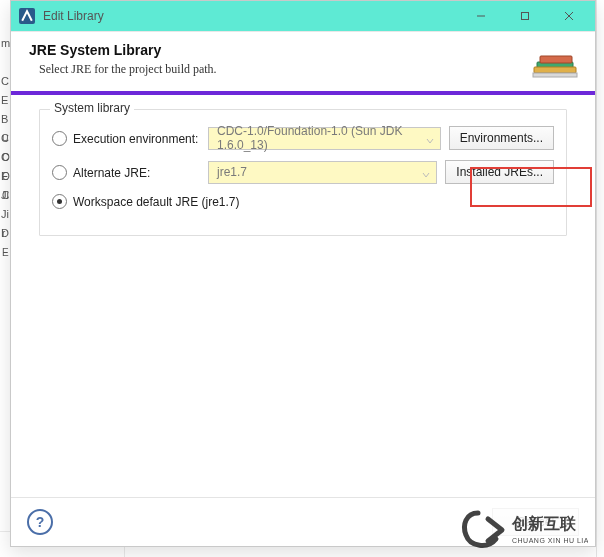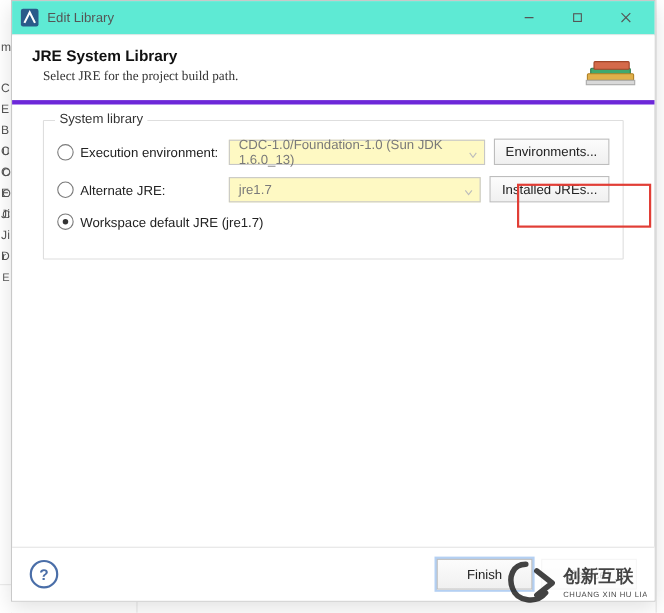--- a/index.html
+++ b/index.html
@@ -367,23 +367,20 @@
       </div>
     </div>
   </div>
 
   <div class="highlight-box" style="left:459px; top:166px; width:118px; height:36px;"></div>
 
   <div class="footer">
     <div class="help-icon">?</div>
     <div class="footer-spacer"></div>
 
-    <div class="fbtn primary">
-      <span>Finish</span>
-    </div>
     <div class="fbtn" style="opacity:0.15">
       <span>Cancel</span>
     </div>
   </div>
 
 </div>
 
 <div class="watermark">
   <svg viewBox="0 0 130 50">
     <g>

